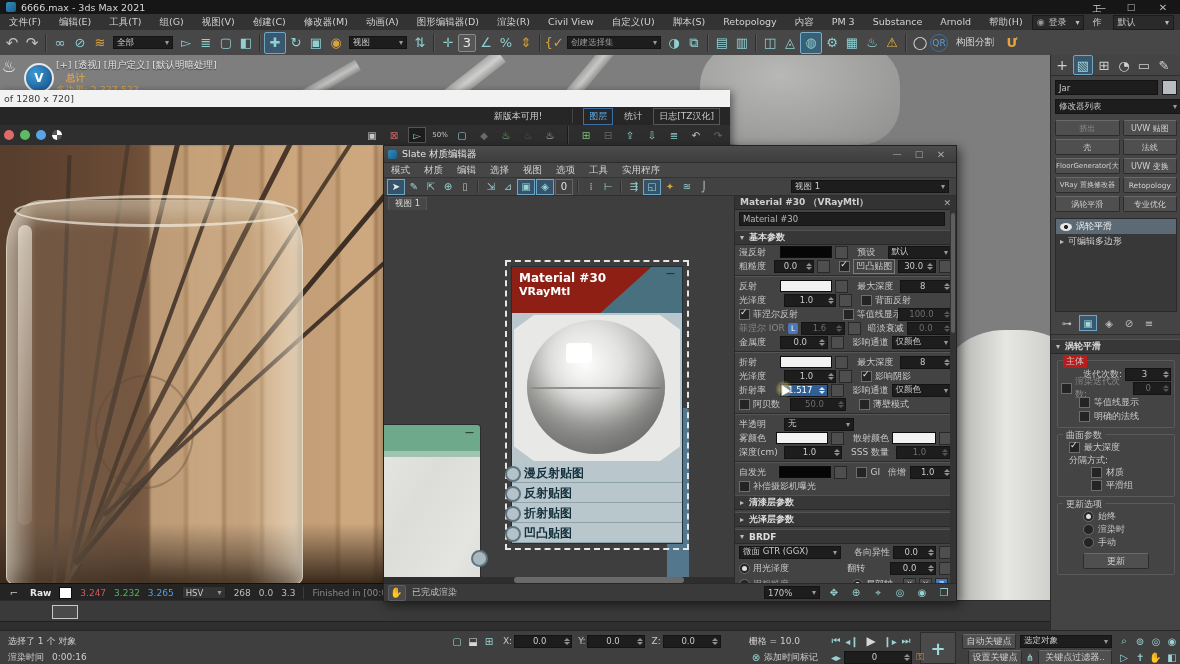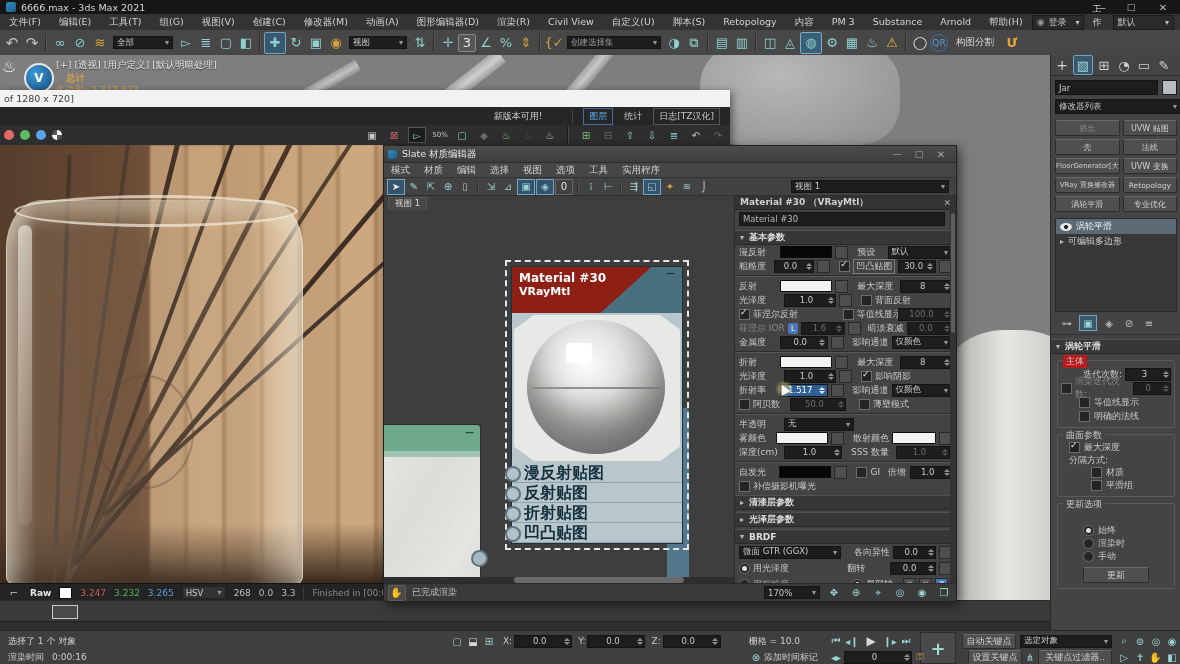--- a/index.html
+++ b/index.html
@@ -30,21 +30,21 @@
   .axb{width:11px;height:11px;background:#4e4e4e;border:1px solid #282828;color:#cfcfcf;font-size:7.5px;display:inline-flex;align-items:center;justify-content:center}
   .axb.on{background:#3f74bb;color:#fff}
   
   .ti{display:inline-flex;align-items:center;justify-content:center;width:20px;height:20px;font-size:13px;color:#a9a9a9;flex:none}
   .ti.t{color:#8fd0d2}.ti.y{color:#d9a23c}
   .ti.act{background:#39586e;border:1px solid #6fa6c6;border-radius:2px}
   .vsep{width:1px;height:18px;background:#2e2e2e;border-right:1px solid #555;margin:0 3px;flex:none}
   .mi{padding:0 9px;color:#d2d2d2;font-size:9.5px;line-height:16px;white-space:nowrap}
   .btn{background:#4f4f4f;border:1px solid #2c2c2c;border-top-color:#6a6a6a;border-radius:2px;color:#d0d0d0;display:inline-flex;align-items:center;justify-content:center;white-space:nowrap}
   
-  .slot{height:19px;background:#b9c6cc;border-bottom:1px solid #8ea3ab;display:flex;align-items:flex-start;padding-left:12px;color:#13303d;font-size:16px;font-weight:bold;position:relative}
+  .slot{height:19px;background:#b9c6cc;border-bottom:1px solid #8ea3ab;display:flex;align-items:flex-end;padding-left:12px;color:#13303d;font-size:12px;font-weight:bold;position:relative}
   .sock{position:absolute;left:-7px;top:3px;width:12px;height:12px;border-radius:50%;background:#b4c2c9;border:2px solid #5f7680}
   .sic{display:inline-flex;align-items:center;justify-content:center;width:16px;height:14px;font-size:10px;color:#98d2d4;flex:none}
 </style>
 </head>
 <body>
 
 <div class="abs" style="left:0;top:0;width:1180px;height:14px;background:#161616;display:flex;align-items:center">
   <span style="width:10px;height:10px;margin:0 5px 0 6px;background:linear-gradient(135deg,#2e8fbe,#1a5d88);border-radius:2px"></span>
   <span style="color:#d8d8d8;font-size:9.5px">6666.max - 3ds Max 2021</span>
   <span style="flex:1"></span>
@@ -778,21 +778,21 @@
       <div style="height:12px;padding-left:8px">分隔方式:</div>
       <div style="display:flex;align-items:center;gap:4px;height:13px;padding-left:30px">
           <span class="cb"></span>
           <span>材质</span>
         </div>
       <div style="display:flex;align-items:center;gap:4px;height:13px;padding-left:30px">
           <span class="cb"></span>
           <span>平滑组</span>
         </div>
     </div>
-    <div style="border:1px solid #5a5a5a;border-radius:2px;margin:2px 4px 4px;padding:20px 3px 5px;position:relative">
+    <div style="border:1px solid #5a5a5a;border-radius:2px;margin:2px 4px 4px;padding:6px 3px 5px;position:relative">
       <span style="position:absolute;top:-6px;left:5px;background:#444;padding:0 3px">更新选项</span>
       <div style="display:flex;align-items:center;gap:4px;height:13px;padding-left:22px">
           <span class="rb on"></span>
           <span>始终</span>
         </div>
       <div style="display:flex;align-items:center;gap:4px;height:13px;padding-left:22px">
           <span class="rb"></span>
           <span>渲染时</span>
         </div>
       <div style="display:flex;align-items:center;gap:4px;height:13px;padding-left:22px">

